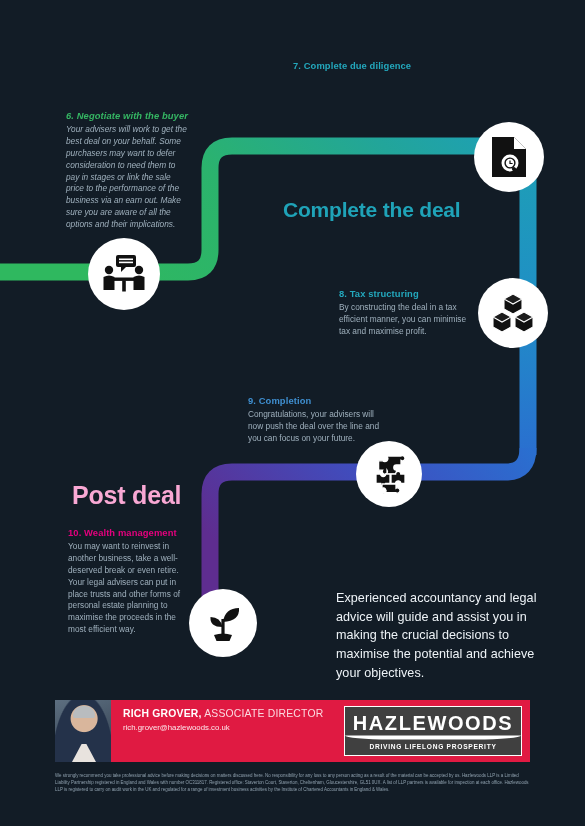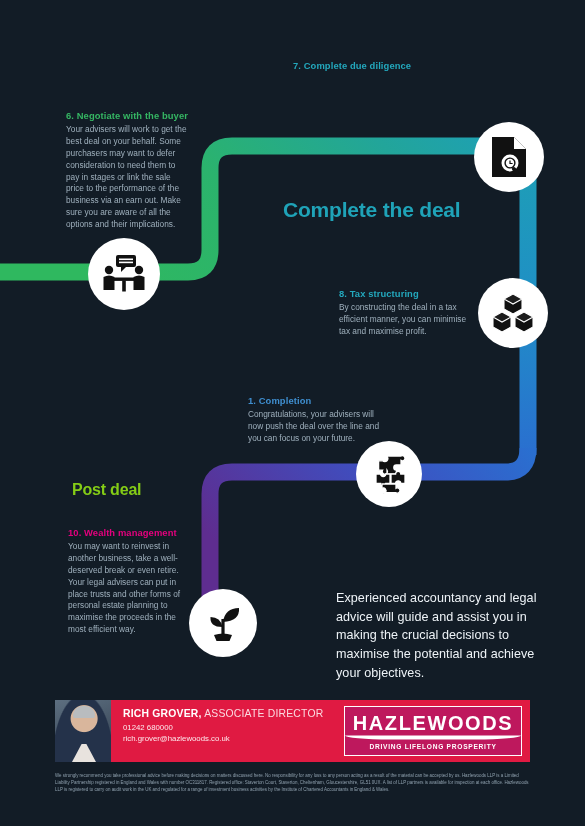--- a/index.html
+++ b/index.html
@@ -31,21 +31,21 @@
     margin-bottom:2px; line-height:1.25;
   }
   .blk p {
     font-size:8.3px; line-height:1.44; color:#9fb0bd; font-weight:400;
   }
   .sect {
     position:absolute; font-weight:bold; letter-spacing:-.2px;
   }
 
   .hd-complete { font-size:21px; color:#1fa3b8; }
-  .hd-post { font-size:16px; color:#84cc16; }
+  .hd-post { font-size:25px; color:#f9a8d4; }
 
   .t-green  { color:#35b663; }
   .t-teal   { color:#23a8bd; }
   .t-blue   { color:#3f8fd0; }
   .t-pink   { color:#e5007e; }
 
   
   .statement {
     position:absolute; color:#eef3f7;
     font-size:12.6px; line-height:1.48; letter-spacing:.05px;
@@ -75,21 +75,21 @@
   .contact .nm { font-size:10.4px; color:#fff; letter-spacing:.2px; margin-bottom:2.5px;}
   .contact .nm b { font-weight:bold; }
   .contact .nm span { font-weight:400; color:#fbd9e0; }
   .contact .ln { font-size:7.8px; color:#fde8ec; line-height:1.42; }
   .contact .ln.web { font-weight:bold; color:#ffffff; margin-top:1px; }
 
   .logo {
     width:178px; flex:0 0 178px; margin:6px 8px 6px 0;
     border:1.4px solid #ffffff; position:relative;
     display:flex; flex-direction:column; align-items:center;
-    justify-content:center; background:#be185d;
+    justify-content:center; background:#404040;
   }
   .logo .word { font-size:20px; font-weight:bold; color:#fff;
     letter-spacing:1.6px; line-height:1; }
   .logo .rule { width:100%; height:7px; margin:1px 0 2px;
     background:#fff; border-radius:0 0 90px 90px/0 0 14px 14px;
     transform:scaleY(.55); }
   .logo .tag { font-size:6.6px; font-weight:bold; color:#fff;
     letter-spacing:.75px; }
 
   
@@ -132,21 +132,21 @@
     <path d="M 512 146 Q 528 146 528 166 L 528 455" fill="none" stroke="url(#gradB)" stroke-width="17"></path>
 
     <path d="M 528 448 Q 528 472 506 472 L 232 472 Q 210 472 210 494 L 210 622" fill="none" stroke="url(#gradC)" stroke-width="17"></path>
     <path d="M 210 600 L 210 640" fill="none" stroke="url(#gradD)" stroke-width="17"></path>
   </svg>
 
   <div class="sect hd-complete" style="left:283px; top:198px;">Complete the deal</div>
 
   <div class="sect hd-post" style="left:72px; top:481px;">Post deal</div>
 
-  <div class="blk" style="left:66px; top:110px; width:122px;">
+  <div class="blk" style="left:66px; top:110px; width:122px;font-style:italic;">
     <h4 class="t-green">6. Negotiate with the buyer</h4>
     <p>Your advisers will work to get the best deal on your behalf. Some purchasers may want to defer consideration to need them to pay in stages or link the sale price to the performance of the business via an earn out. Make sure you are aware of all the options and their implications.</p>
   </div>
 
   <div class="bubble" style="left:88px; top:238px; width:72px; height:72px;">
     <svg width="46" height="42" viewBox="0 0 46 42" aria-hidden="true">
       <rect x="15" y="2" width="20" height="12" rx="2" fill="#111"></rect>
       <path d="M20 14 l0 5 l5 -5 z" fill="#111"></path>
       <rect x="18" y="5.5" width="14" height="1.6" fill="#fff"></rect>
       <rect x="18" y="8.6" width="14" height="1.6" fill="#fff"></rect>
@@ -187,21 +187,21 @@
         <path d="M23 2 l9 5 l-9 5 l-9 -5 z" fill="#1c1c1c"></path>
         <path d="M12 20 l9 5 v10 l-9 5 l-9 -5 v-10 z"></path>
         <path d="M12 20 l9 5 l-9 5 l-9 -5 z" fill="#1c1c1c"></path>
         <path d="M34 20 l9 5 v10 l-9 5 l-9 -5 v-10 z"></path>
         <path d="M34 20 l9 5 l-9 5 l-9 -5 z" fill="#1c1c1c"></path>
       </g>
     </svg>
   </div>
 
   <div class="blk" style="left:248px; top:395px; width:140px;">
-    <h4 class="t-blue">1. Completion</h4>
+    <h4 class="t-blue">9. Completion</h4>
     <p>Congratulations, your advisers will now push the deal over the line and you can focus on your future.</p>
   </div>
 
   <div class="bubble" style="left:356px; top:441px; width:66px; height:66px;">
     <svg width="42" height="42" viewBox="0 0 42 42" aria-hidden="true">
       <g fill="#111" stroke="#fff" stroke-width="1.3">
         <path d="M21 3 l5 0 a2.6 2.6 0 1 1 0 4.4 l0 4.6 l-4.6 0 a2.6 2.6 0 1 0 0 5.2 l0 4 l-9.4 0 l0 -4 a2.6 2.6 0 1 1 -4.4 0 l-4 0 l0 -9.4 l4 0 a2.6 2.6 0 1 0 4.4 -4.4 l0 -0.4 z" transform="translate(7,0) rotate(0)"></path>
         <path d="M8 21 l4.6 0 a2.6 2.6 0 1 0 5.2 0 l4.2 0 l0 9.4 l-4.2 0 a2.6 2.6 0 1 1 -5.2 0 l-4.6 0 z" transform="translate(0,0)"></path>
         <path d="M23 21 l4.6 0 a2.6 2.6 0 1 1 5.2 0 l4.2 0 l0 9.4 l-4.2 0 a2.6 2.6 0 1 0 -5.2 0 l-4.6 0 z"></path>
         <path d="M14 31 l14 0 l0 4.3 a2.6 2.6 0 1 1 0 4.4 l-14 0 a2.6 2.6 0 1 0 0 -4.4 z"></path>
@@ -231,21 +231,20 @@
       <div class="bg"></div>
       <div class="hair"></div>
       <div class="shirt"></div>
     </div>
 
     <div class="contact">
       <div class="nm">
         <b>RICH GROVER,</b>
         <span>ASSOCIATE DIRECTOR</span>
       </div>
-      <div class="ln">01242 680000</div>
       <div class="ln">rich.grover@hazlewoods.co.uk</div>
     </div>
 
     <div class="logo">
       <div class="word">HAZLEWOODS</div>
       <div class="rule"></div>
       <div class="tag">DRIVING LIFELONG PROSPERITY</div>
     </div>
   </div>
 

